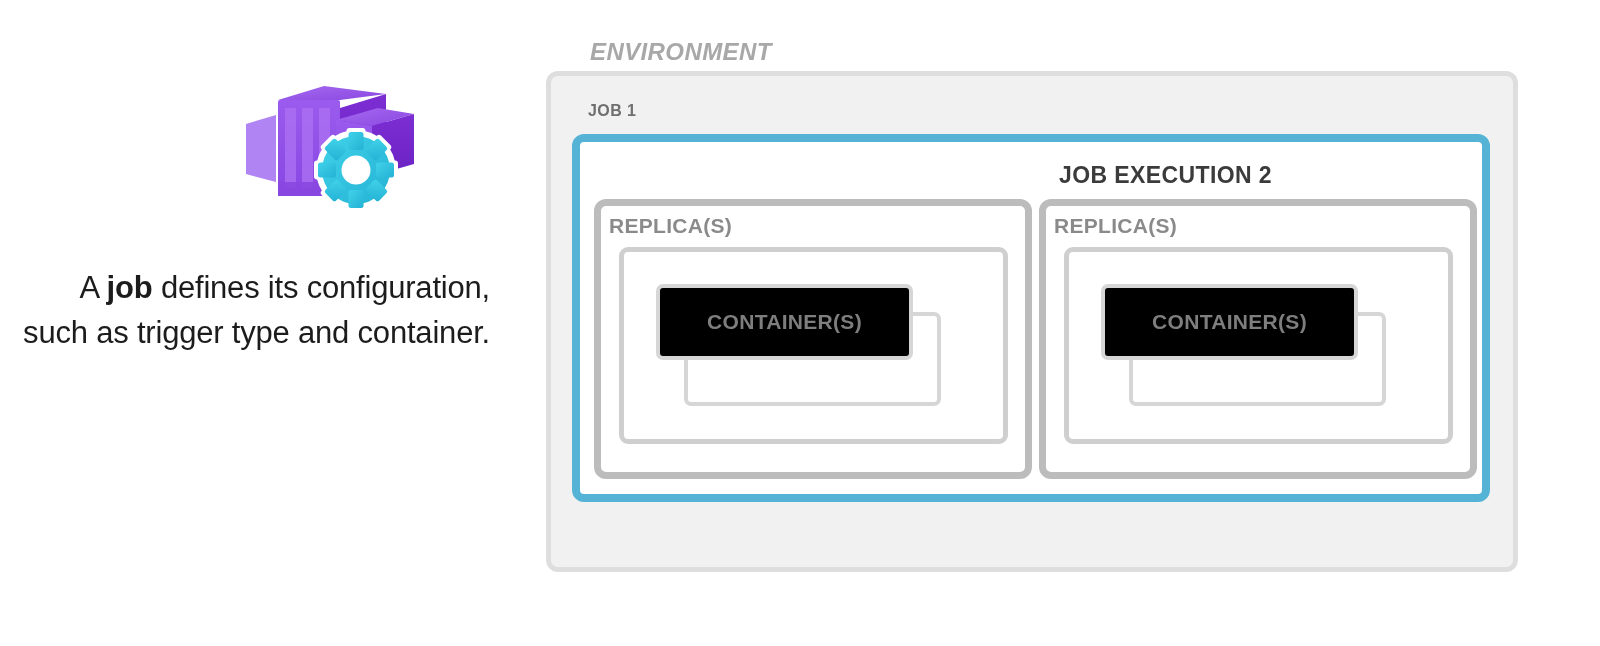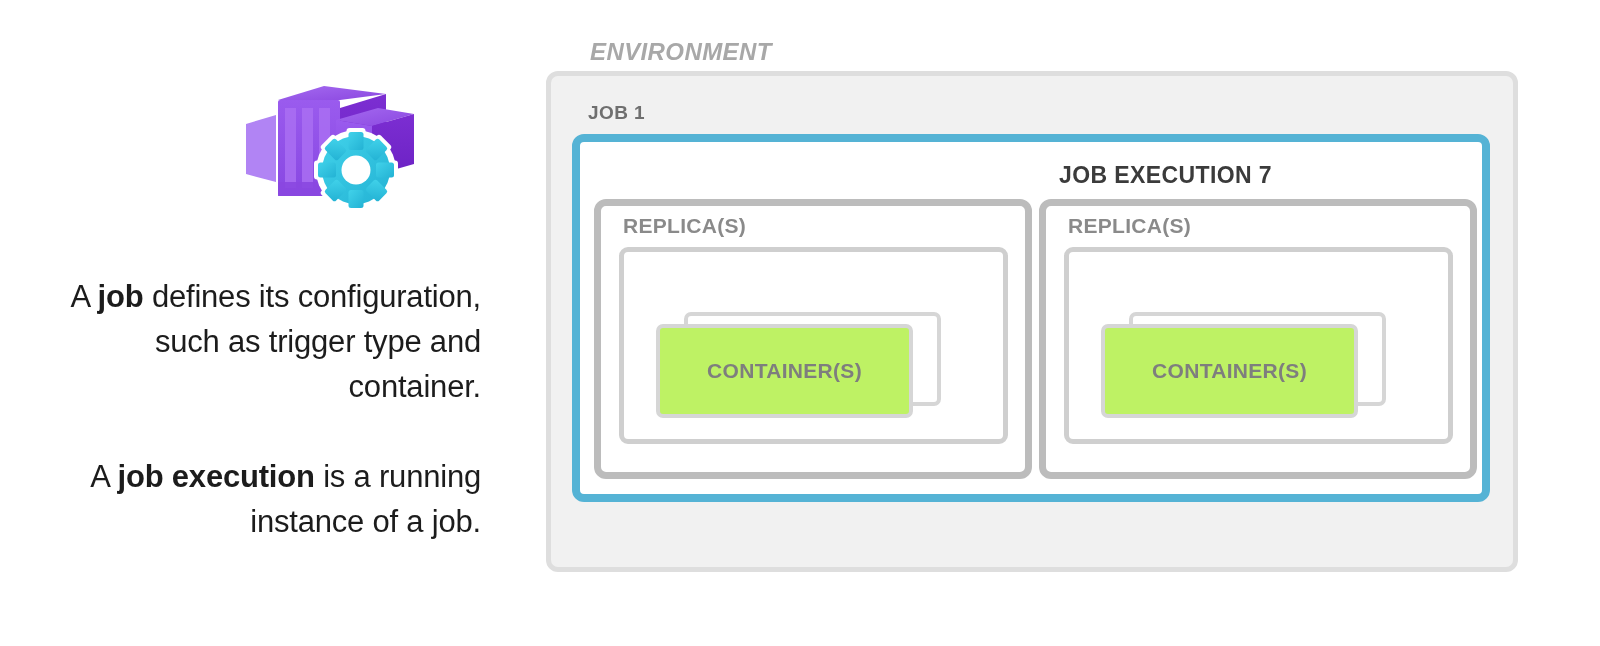--- a/index.html
+++ b/index.html
@@ -39,21 +39,21 @@
     left: 20px;
     top: 265px;
     width: 470px;
     text-align: right;
     color: #1c1c1c;
     font-size: 31px;
     line-height: 45px;
     font-weight: 300;
     letter-spacing: -0.2px;
   }
-  #left-copy p { margin: 9px; }
+  #left-copy p { margin: 0; }
   #left-copy p.second { margin-top: 45px; }
   #left-copy b { font-weight: 700; }
 
   
   #diagram {
     position: absolute;
     left: 540px;
     top: 0;
     width: 1060px;
     height: 646px;
@@ -86,21 +86,21 @@
     box-sizing: border-box;
     background: #f1f1f1;
     border: 5px solid #dedede;
     border-radius: 12px;
   }
 
   
   #job1-label {
     left: 48px;
     top: 102px;
-    font-size: 19px;
+    font-size: 16px;
     color: #6f6f6f;
   }
 
   
   #job1-box {
     position: absolute;
     left: 32px;
     top: 134px;
     width: 918px;
     height: 368px;
@@ -139,21 +139,21 @@
     width: 438px;
     height: 280px;
     box-sizing: border-box;
     background: #ffffff;
     border: 7px solid #bcbcbc;
     border-radius: 12px;
   }
 
   .replica-label {
     position: absolute;
-    left: 22px;
+    left: 8px;
     top: 8px;
     font-size: 21px;
     font-weight: 700;
     letter-spacing: 0.3px;
     color: #8a8a8a;
     white-space: nowrap;
   }
 
   
   .replica-inner {
@@ -185,29 +185,28 @@
     box-sizing: border-box;
     background: #ffffff;
     border: 4px solid #d6d6d6;
     border-radius: 7px;
   }
   .container-front {
     position: absolute;
     left: 0px;
     top: 0px;
     width: 257px;
-    height: 94px;
-    box-sizing: border-box;
-    background: #bef264;
+    height: 76px;
+    box-sizing: border-box;
+    background: #000000;
     border: 4px solid #d6d6d6;
     border-radius: 7px;
     display: flex;
     align-items: center;
     justify-content: center;
-    margin-top: 40px;
   }
   .container-label {
     font-size: 21px;
     font-weight: 700;
     letter-spacing: 0.3px;
     color: #7e7e7e;
     white-space: nowrap;
   }
 </style>
 </head>
@@ -290,21 +289,20 @@
             </g>
           </g>
 
           <circle cx="0" cy="0" r="14.5" fill="#ffffff"></circle>
         </g>
       </svg>
     </div>
 
     <div id="left-copy">
       <p class="first">A <b>job</b> defines its configuration, such as trigger type and container.</p>
-      <p class="second">A <b>job execution</b> is a running instance of a job.</p>
     </div>
   </div>
 
   <div id="diagram">
 
     <div class="cap" id="env-label">ENVIRONMENT</div>
 
     <div id="env-box"></div>
 
     <div class="cap" id="job1-label">JOB 1</div>
@@ -319,21 +317,21 @@
             <div class="container-back"></div>
             <div class="container-front">
               <span class="container-label">CONTAINER(S)</span>
             </div>
           </div>
         </div>
       </div>
     </div>
 
     <div class="exec" id="exec-2">
-      <div class="exec-label">JOB EXECUTION 7</div>
+      <div class="exec-label">JOB EXECUTION 2</div>
       <div class="replica-group">
         <div class="replica-label">REPLICA(S)</div>
         <div class="replica-inner">
           <div class="container-stack">
             <div class="container-back"></div>
             <div class="container-front">
               <span class="container-label">CONTAINER(S)</span>
             </div>
           </div>
         </div>

